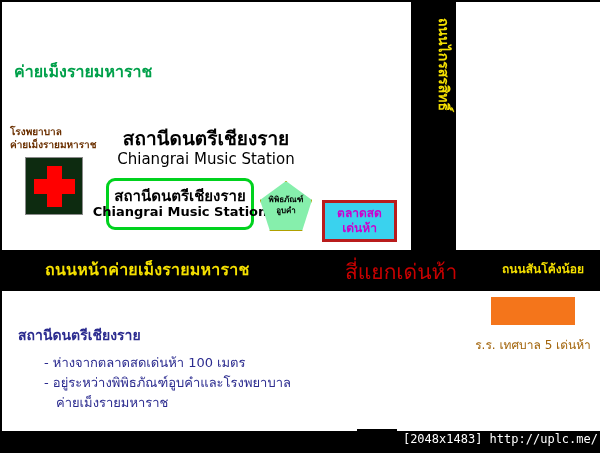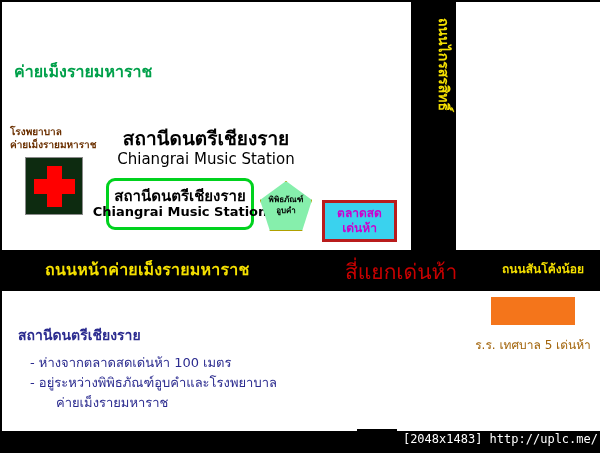--- a/index.html
+++ b/index.html
@@ -222,21 +222,21 @@
     font-weight: bold;
     color: #2b2b8f;
     line-height: 1.2;
     margin-bottom: 9px;
     white-space: nowrap;
   }
   .info-line {
     font-size: 13px;
     color: #2b2b8f;
     line-height: 1.55;
-    margin-left: 12px;
+    margin-left: 26px;
     white-space: nowrap;
   }
   .info-line.cont {
     margin-left: 38px;
   }
   
   #school-group {
     position: absolute;
     left: 466px;
     top: 295px;

